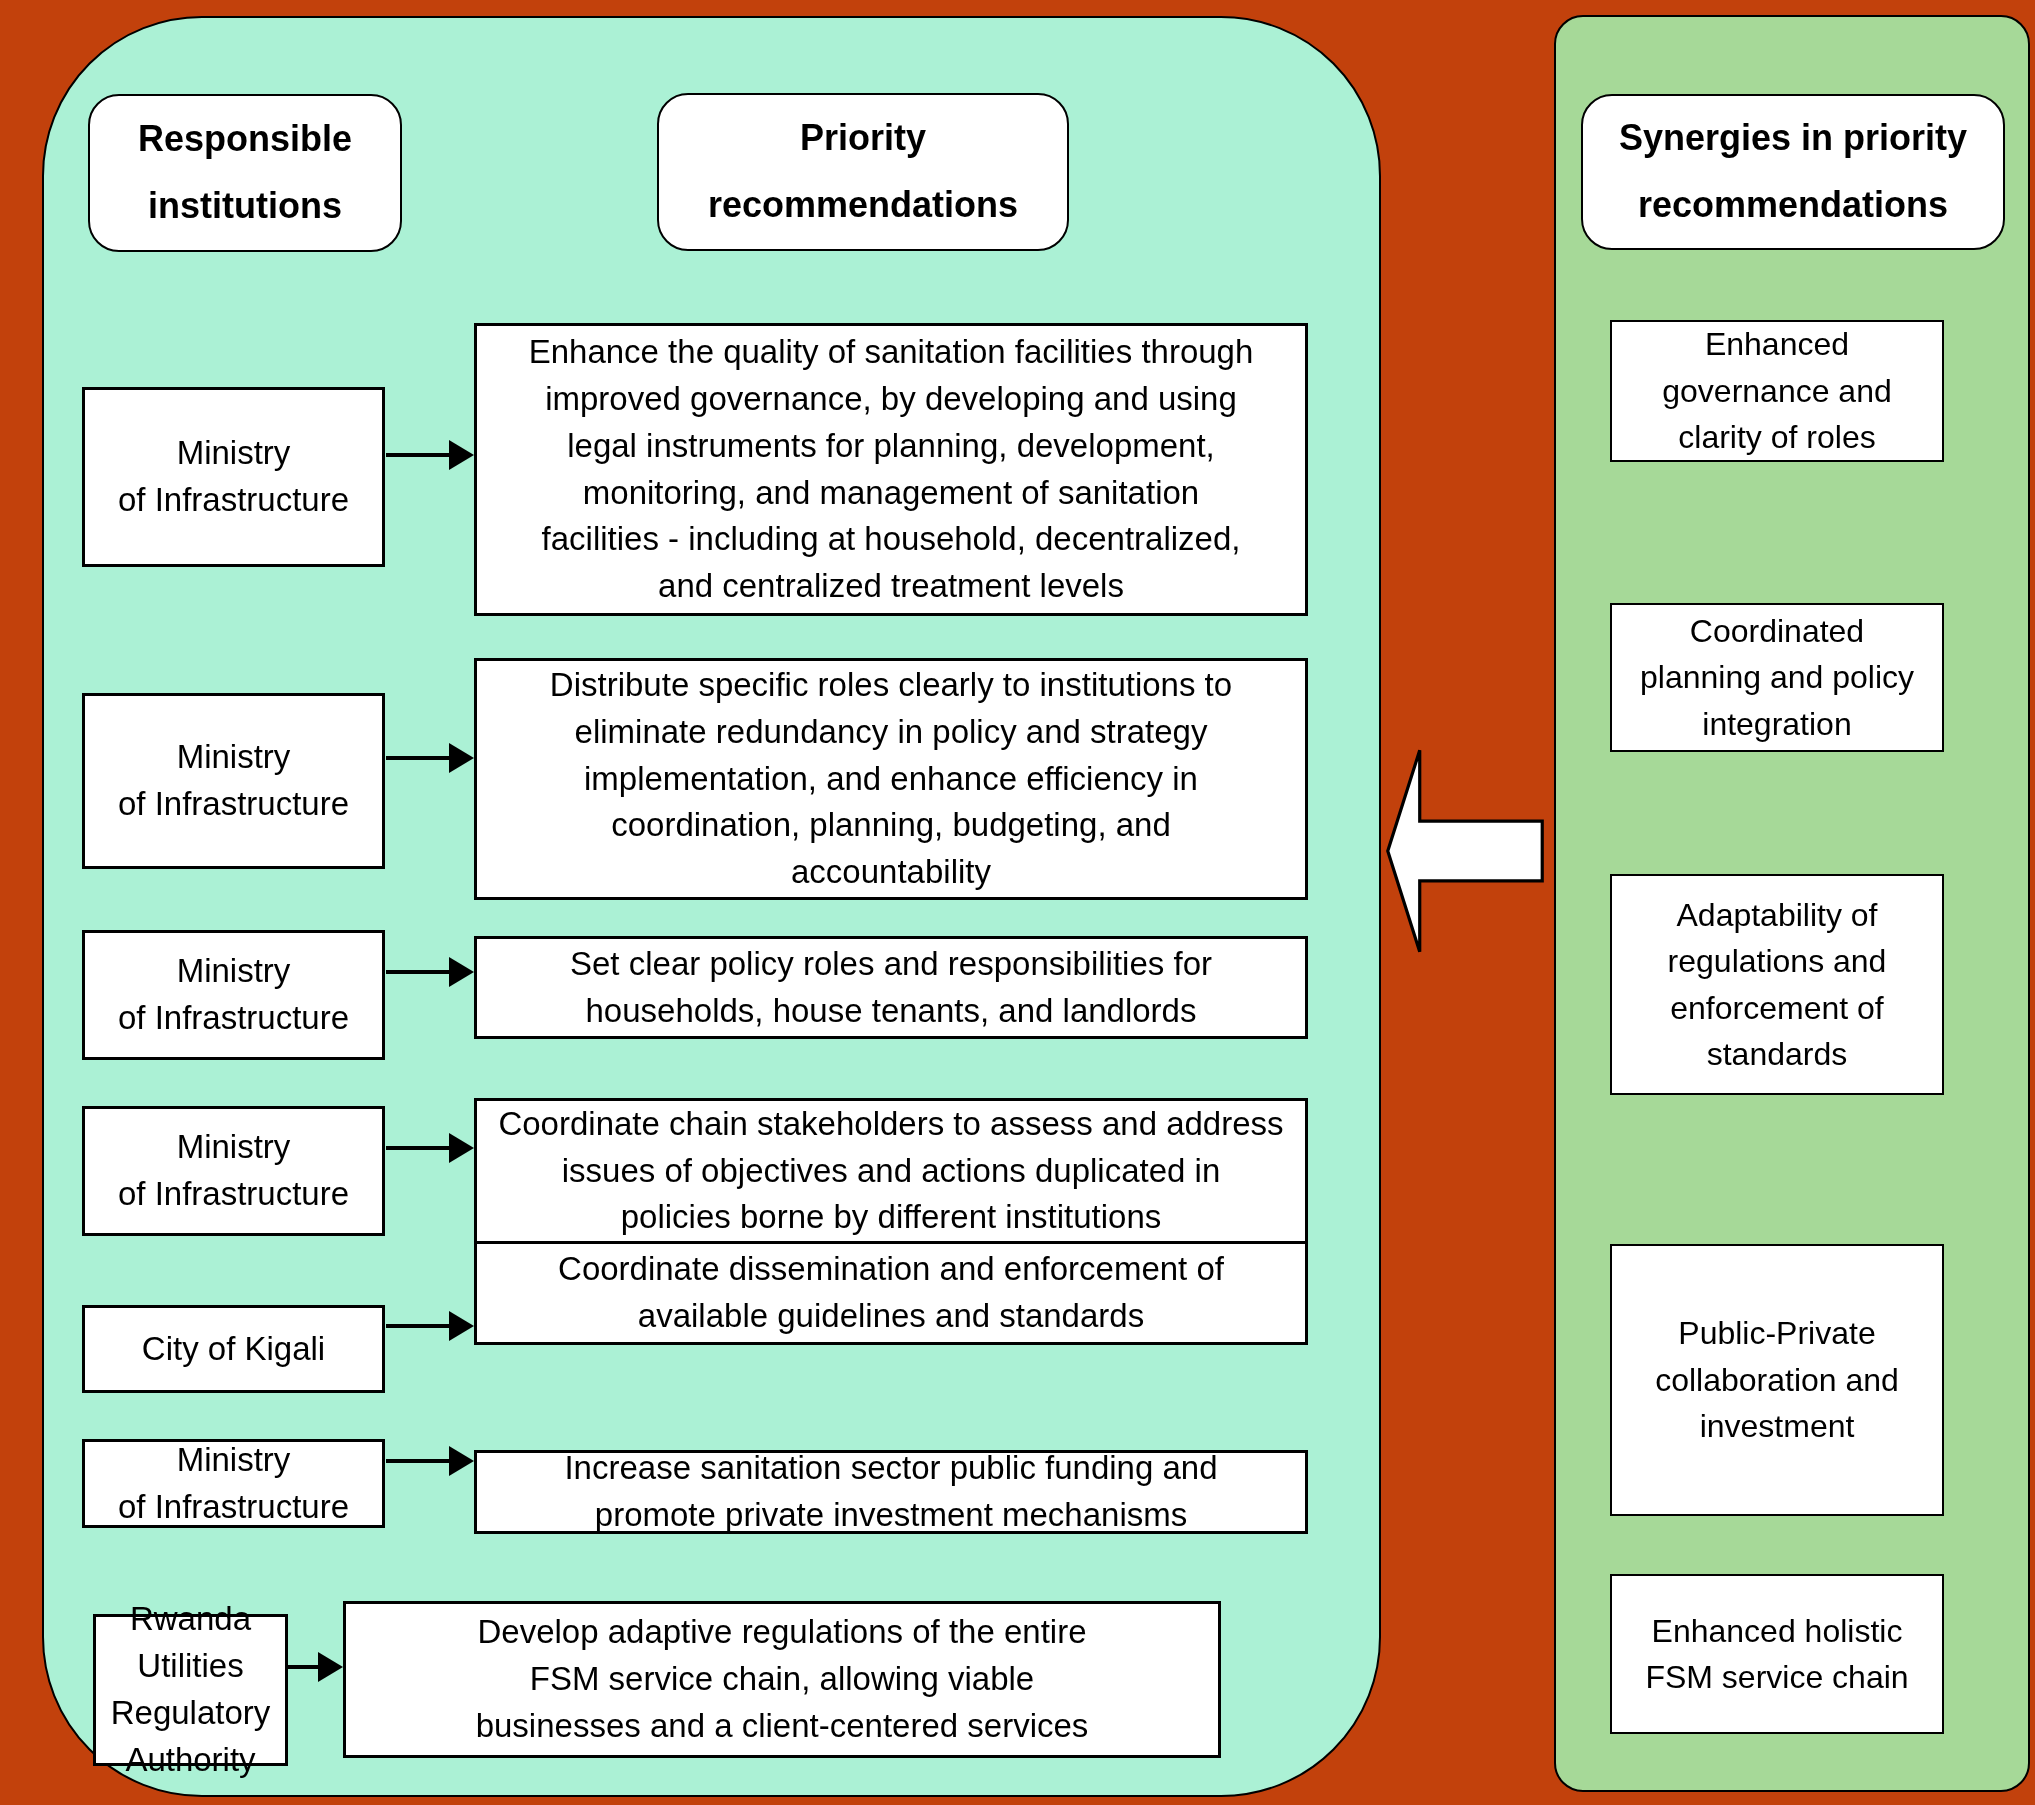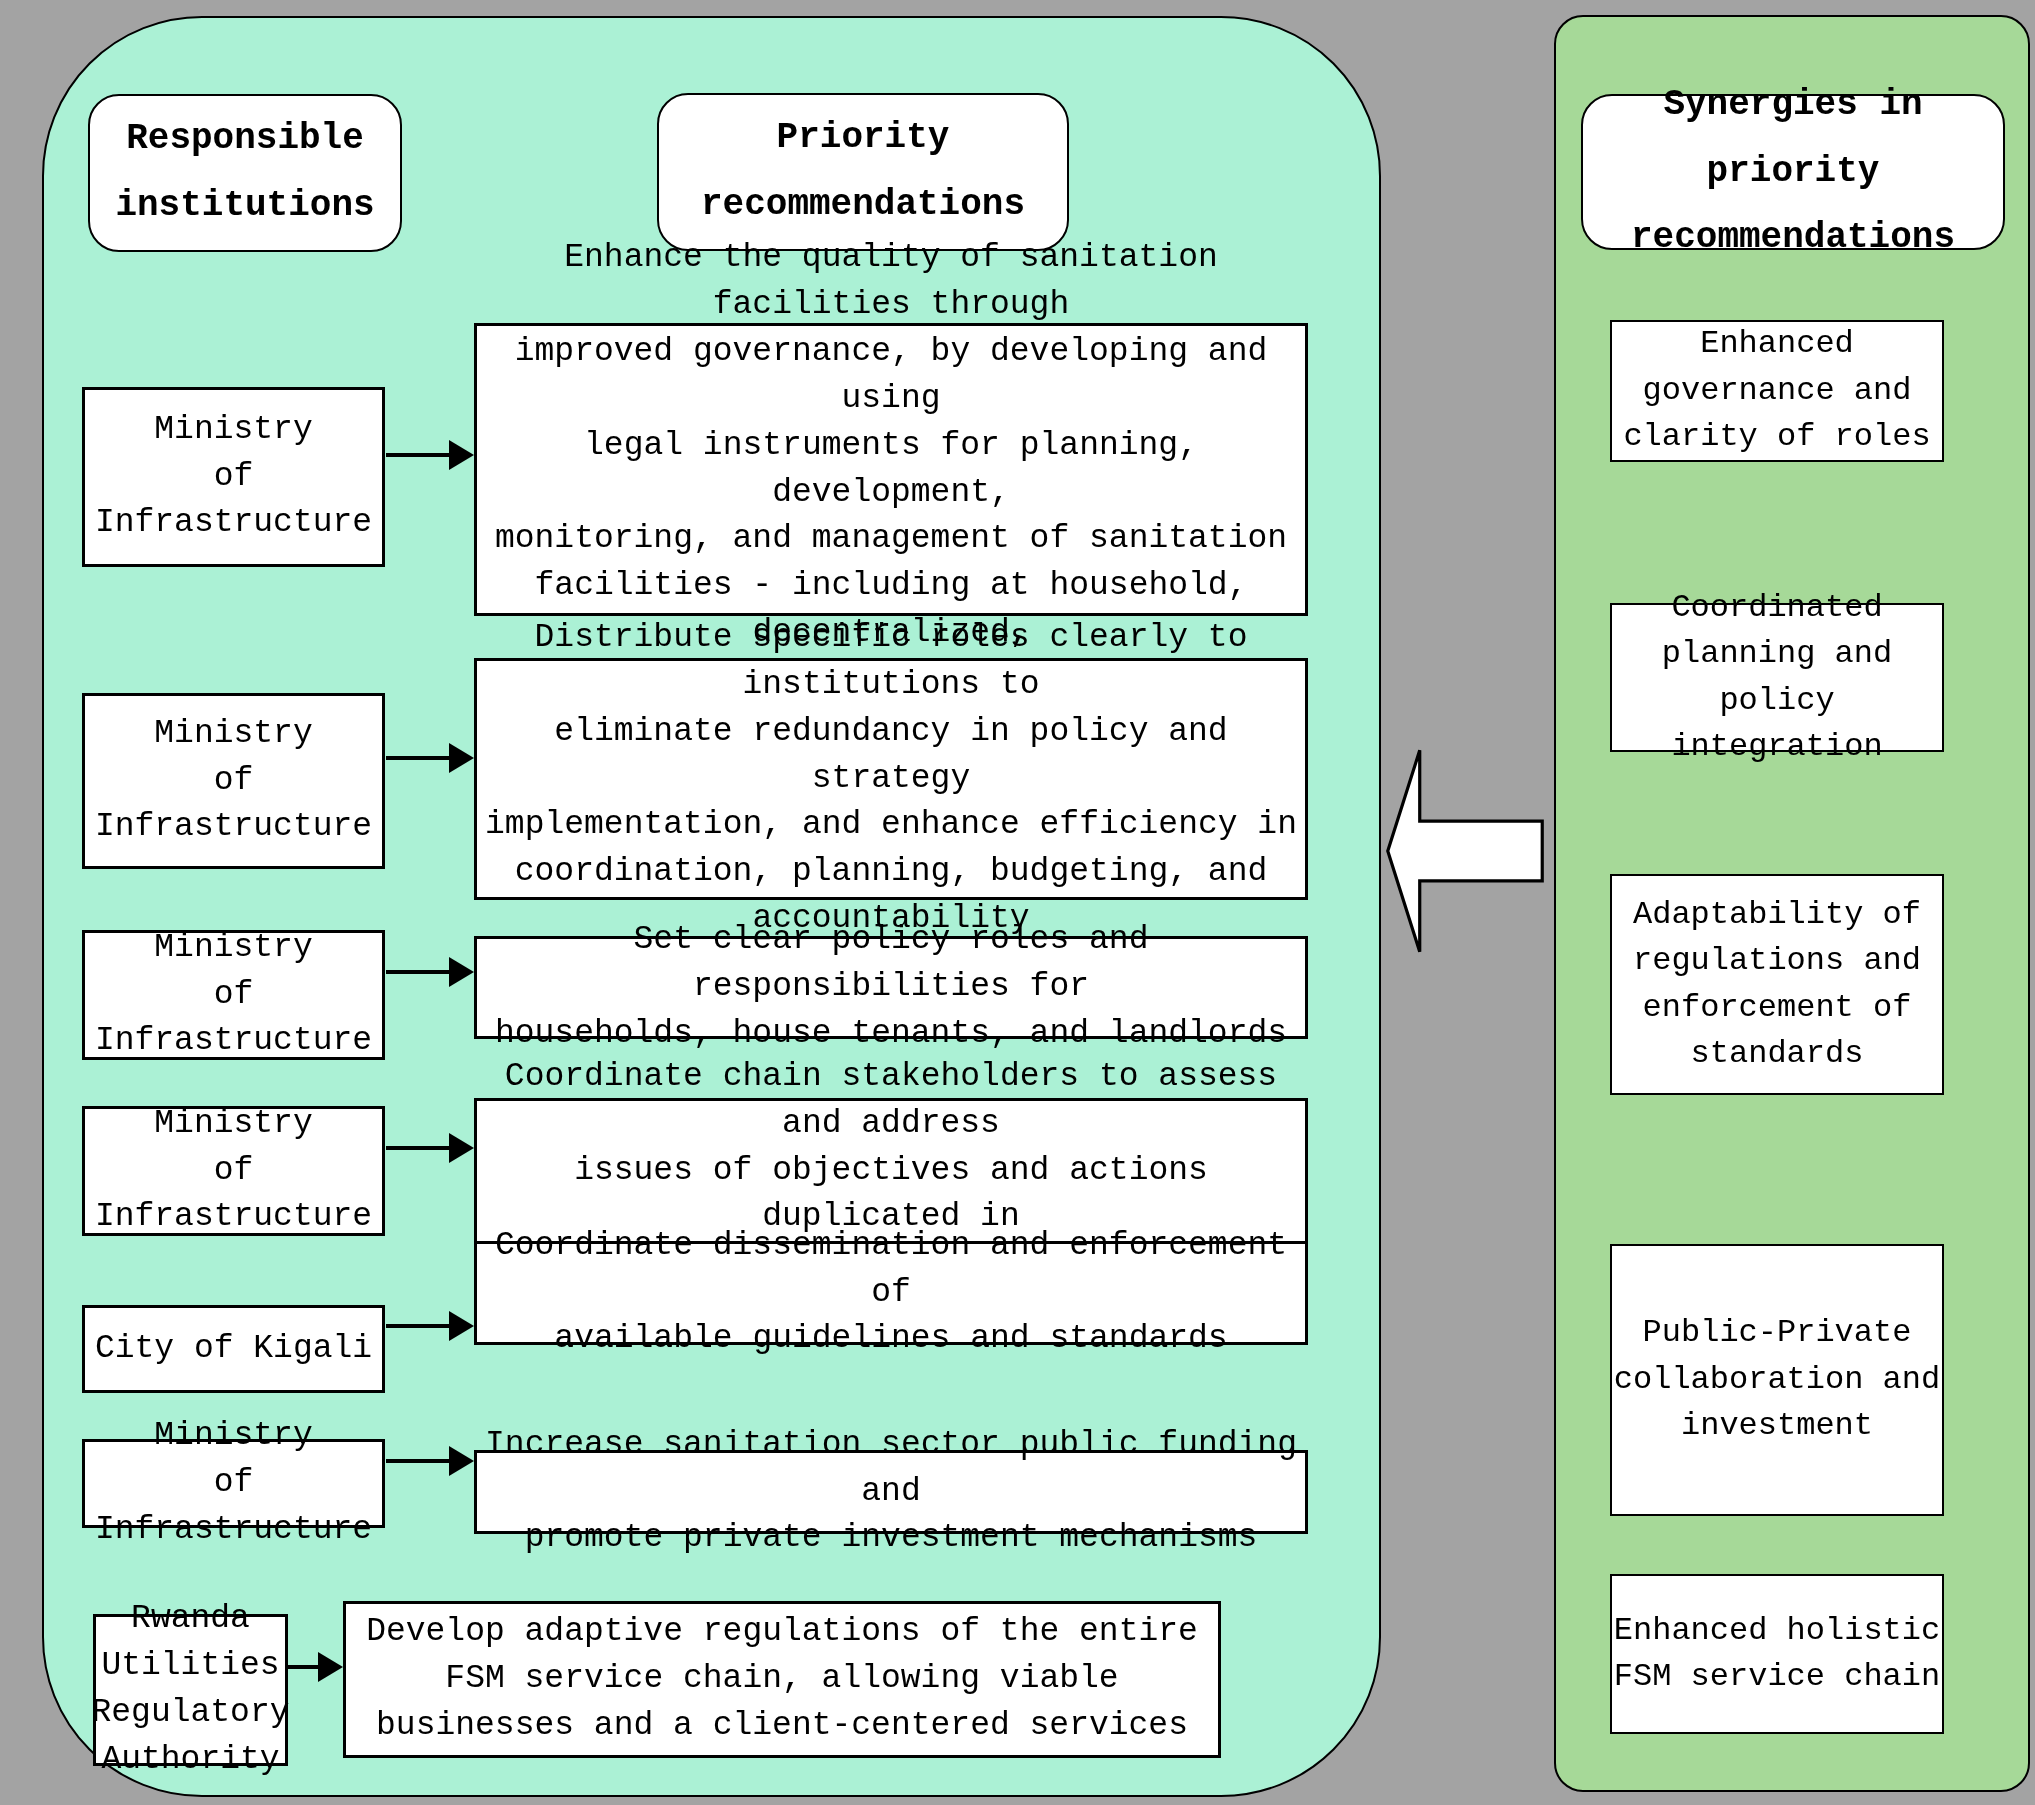--- a/index.html
+++ b/index.html
@@ -1,20 +1,20 @@
 <!DOCTYPE html>
 <html style="--left-bg: #abf1d5; --right-bg: #a6d998;font-size:8.5px"><head>
 <meta charset="utf-8">
 <style>
   html,body{margin:0;padding:0;background:#ffffff;}
   #canvas{
     position:relative;
     width:2035px;height:1805px;
-    background:#a3a3a3;
-    font-family:Liberation Mono, monospace;
+    background:#c2410c;
+    font-family:Liberation Sans, sans-serif;
     color:#000;
   }
   .panel{position:absolute;border:2.1px solid #000;}
   #left-panel{
     left:42px;top:16px;width:1335px;height:1777px;
     background:var(--left-bg,#abf1d5);
     border-radius:160px;
   }
   #right-panel{
     left:1554px;top:15px;width:472px;height:1773px;

